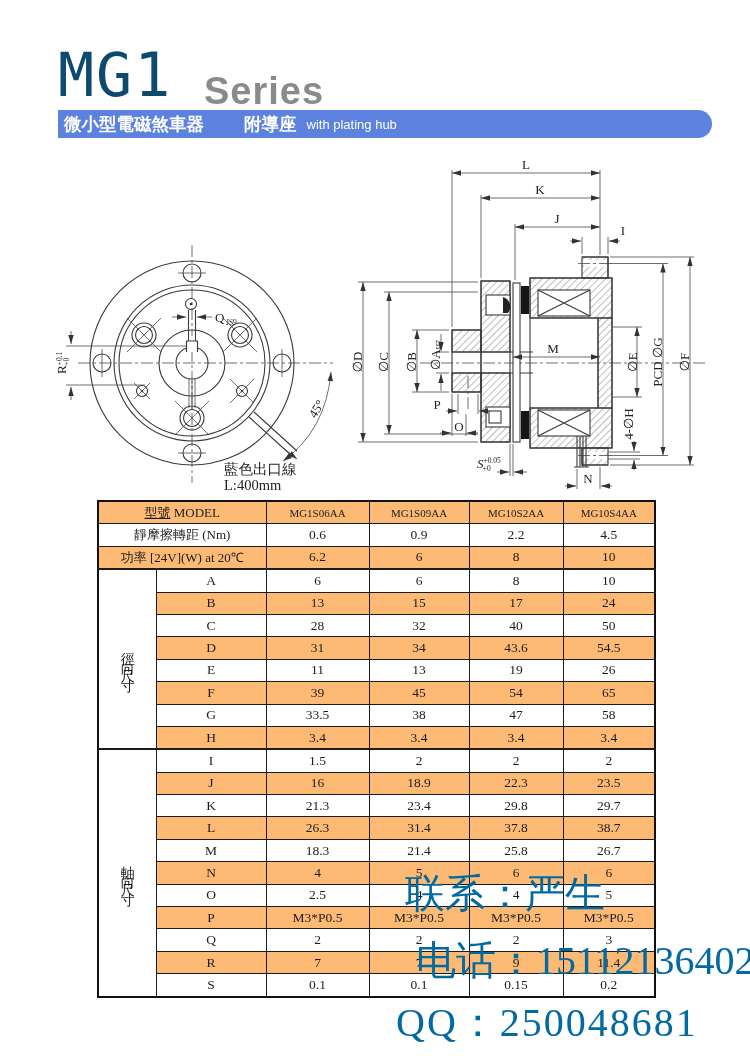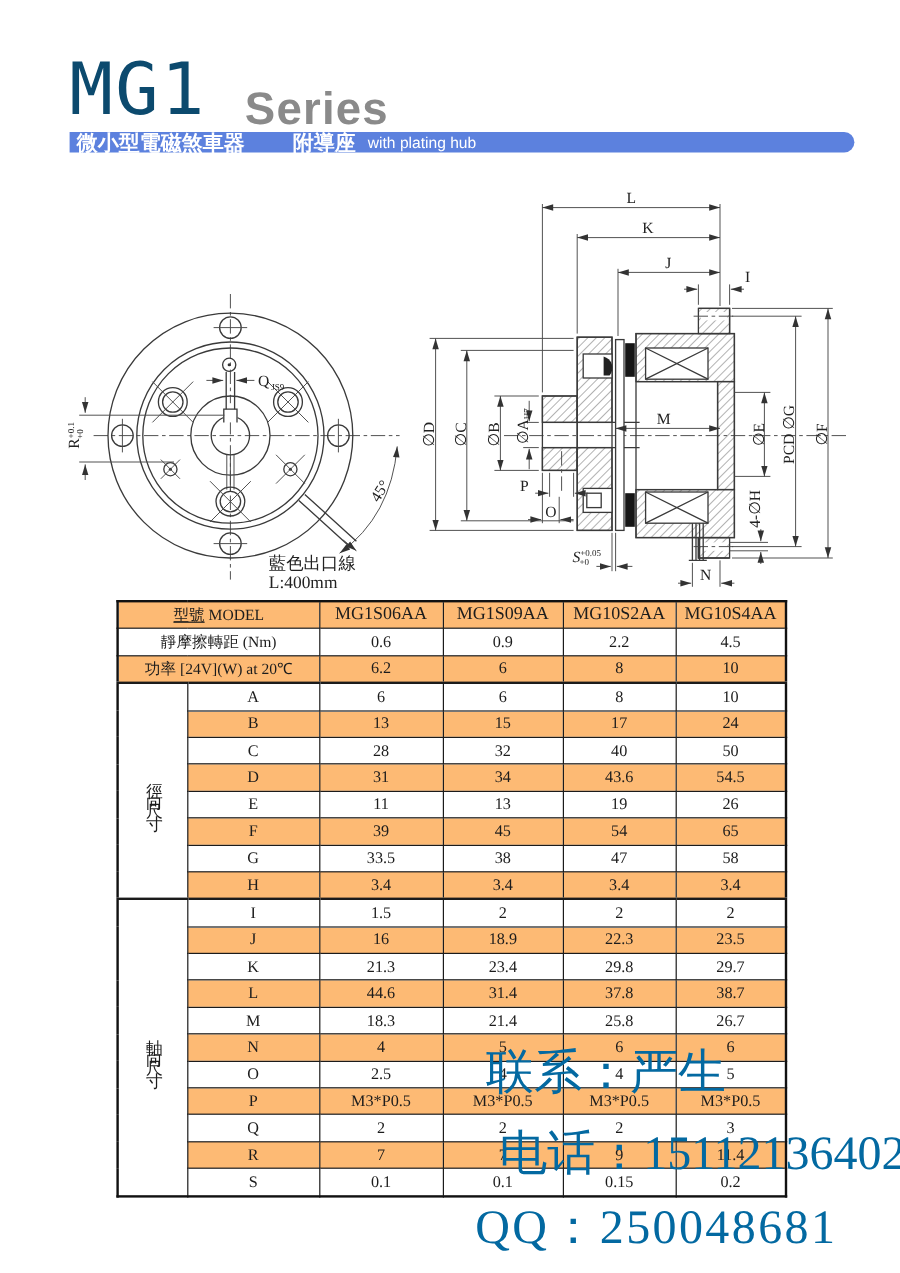--- a/index.html
+++ b/index.html
@@ -1,21 +1,21 @@
 <!DOCTYPE html>
 <html><head>
 <meta charset="utf-8">
 <style>
   html,body{margin:0;padding:0;background:#ffffff;}
   body{width:750px;height:1061px;position:relative;font-family:"Liberation Serif",serif;color:#1c1c1c;overflow:hidden;}
 
   
   .title{position:absolute;left:58px;top:40px;font-family:"DejaVu Sans Mono",monospace;font-size:60px;font-weight:400;letter-spacing:2px;color:#0c4a6e;}
   .subtitle{position:absolute;left:204px;top:70px;font-family:"Liberation Sans",sans-serif;font-size:38px;font-weight:bold;color:#8a8a8a;letter-spacing:1px;}
-  .banner{position:absolute;left:58px;top:110px;width:654px;height:17px;background:#5c81de;border-radius:0 14px 14px 0;display:flex;align-items:center;white-space:nowrap;color:#fff;padding-left:6px;box-sizing:border-box;}
+  .banner{position:absolute;left:58px;top:110px;width:654px;height:28px;background:#5c81de;border-radius:0 14px 14px 0;display:flex;align-items:center;white-space:nowrap;color:#fff;padding-left:6px;box-sizing:border-box;}
   .banner .zh{font-size:17.5px;font-weight:bold;font-family:"Liberation Sans",sans-serif;}
   .banner .en{font-size:17px;font-weight:bold;font-family:"Liberation Sans",sans-serif;}
   .banner .ser{font-size:13px;font-family:Liberation Sans, sans-serif;}
   .banner .gap{display:inline-block;width:20px;}
   .banner .gap-s{display:inline-block;width:10px;}
 
   
   .drawings{position:absolute;left:0;top:150px;width:750px;height:350px;}
   .ln{stroke:#3a3a3a;stroke-width:1.1;fill:none;}
   .thin{stroke:#4a4a4a;stroke-width:0.8;fill:none;}
@@ -25,21 +25,21 @@
   .cjk{font-size:14.5px;}
   .hatched{fill:url(#hch);stroke:#3a3a3a;stroke-width:1.1;}
   .whitebox{fill:#ffffff;stroke:#3a3a3a;stroke-width:1.1;}
   .blackpad{fill:#161616;stroke:none;}
 
   
   .spec-table{position:absolute;left:97px;top:500px;border-collapse:collapse;table-layout:fixed;width:557px;font-family:"Liberation Serif",serif;}
   .spec-table td{border:1.5px solid #1b1b1b;text-align:center;vertical-align:middle;height:21.4px;padding:0;font-size:13.5px;overflow:hidden;}
   .spec-table td.blue{background:#fdba74;}
   .spec-table td.labelcell{font-size:13px;}
-  .spec-table td.model{font-size:15px;}
+  .spec-table td.model{font-size:11px;}
   .spec-table td.vert{writing-mode:vertical-lr;text-orientation:upright;letter-spacing:9px;font-size:14px;background:#fff;}
   .spec-table .u{text-decoration:underline;}
   .spec-table tr.secstart td{border-top-width:2.5px;}
   .spec-table{border:2.5px solid #111;}
 
   
   .wm{position:absolute;color:#0369a1;font-family:"Liberation Serif",serif;white-space:nowrap;z-index:5;}
   .wm1{left:405px;top:866px;font-size:40px;}
   .wm2{left:416px;top:933px;font-size:40px;}
   .wm3{left:396px;top:995px;font-size:40px;letter-spacing:2px;}
@@ -346,21 +346,21 @@
       </tr>
       <tr>
         <td>K</td>
         <td>21.3</td>
         <td>23.4</td>
         <td>29.8</td>
         <td>29.7</td>
       </tr>
       <tr>
         <td class="blue">L</td>
-        <td class="blue">44.6</td>
+        <td class="blue">26.3</td>
         <td class="blue">31.4</td>
         <td class="blue">37.8</td>
         <td class="blue">38.7</td>
       </tr>
       <tr>
         <td>M</td>
         <td>18.3</td>
         <td>21.4</td>
         <td>25.8</td>
         <td>26.7</td>

